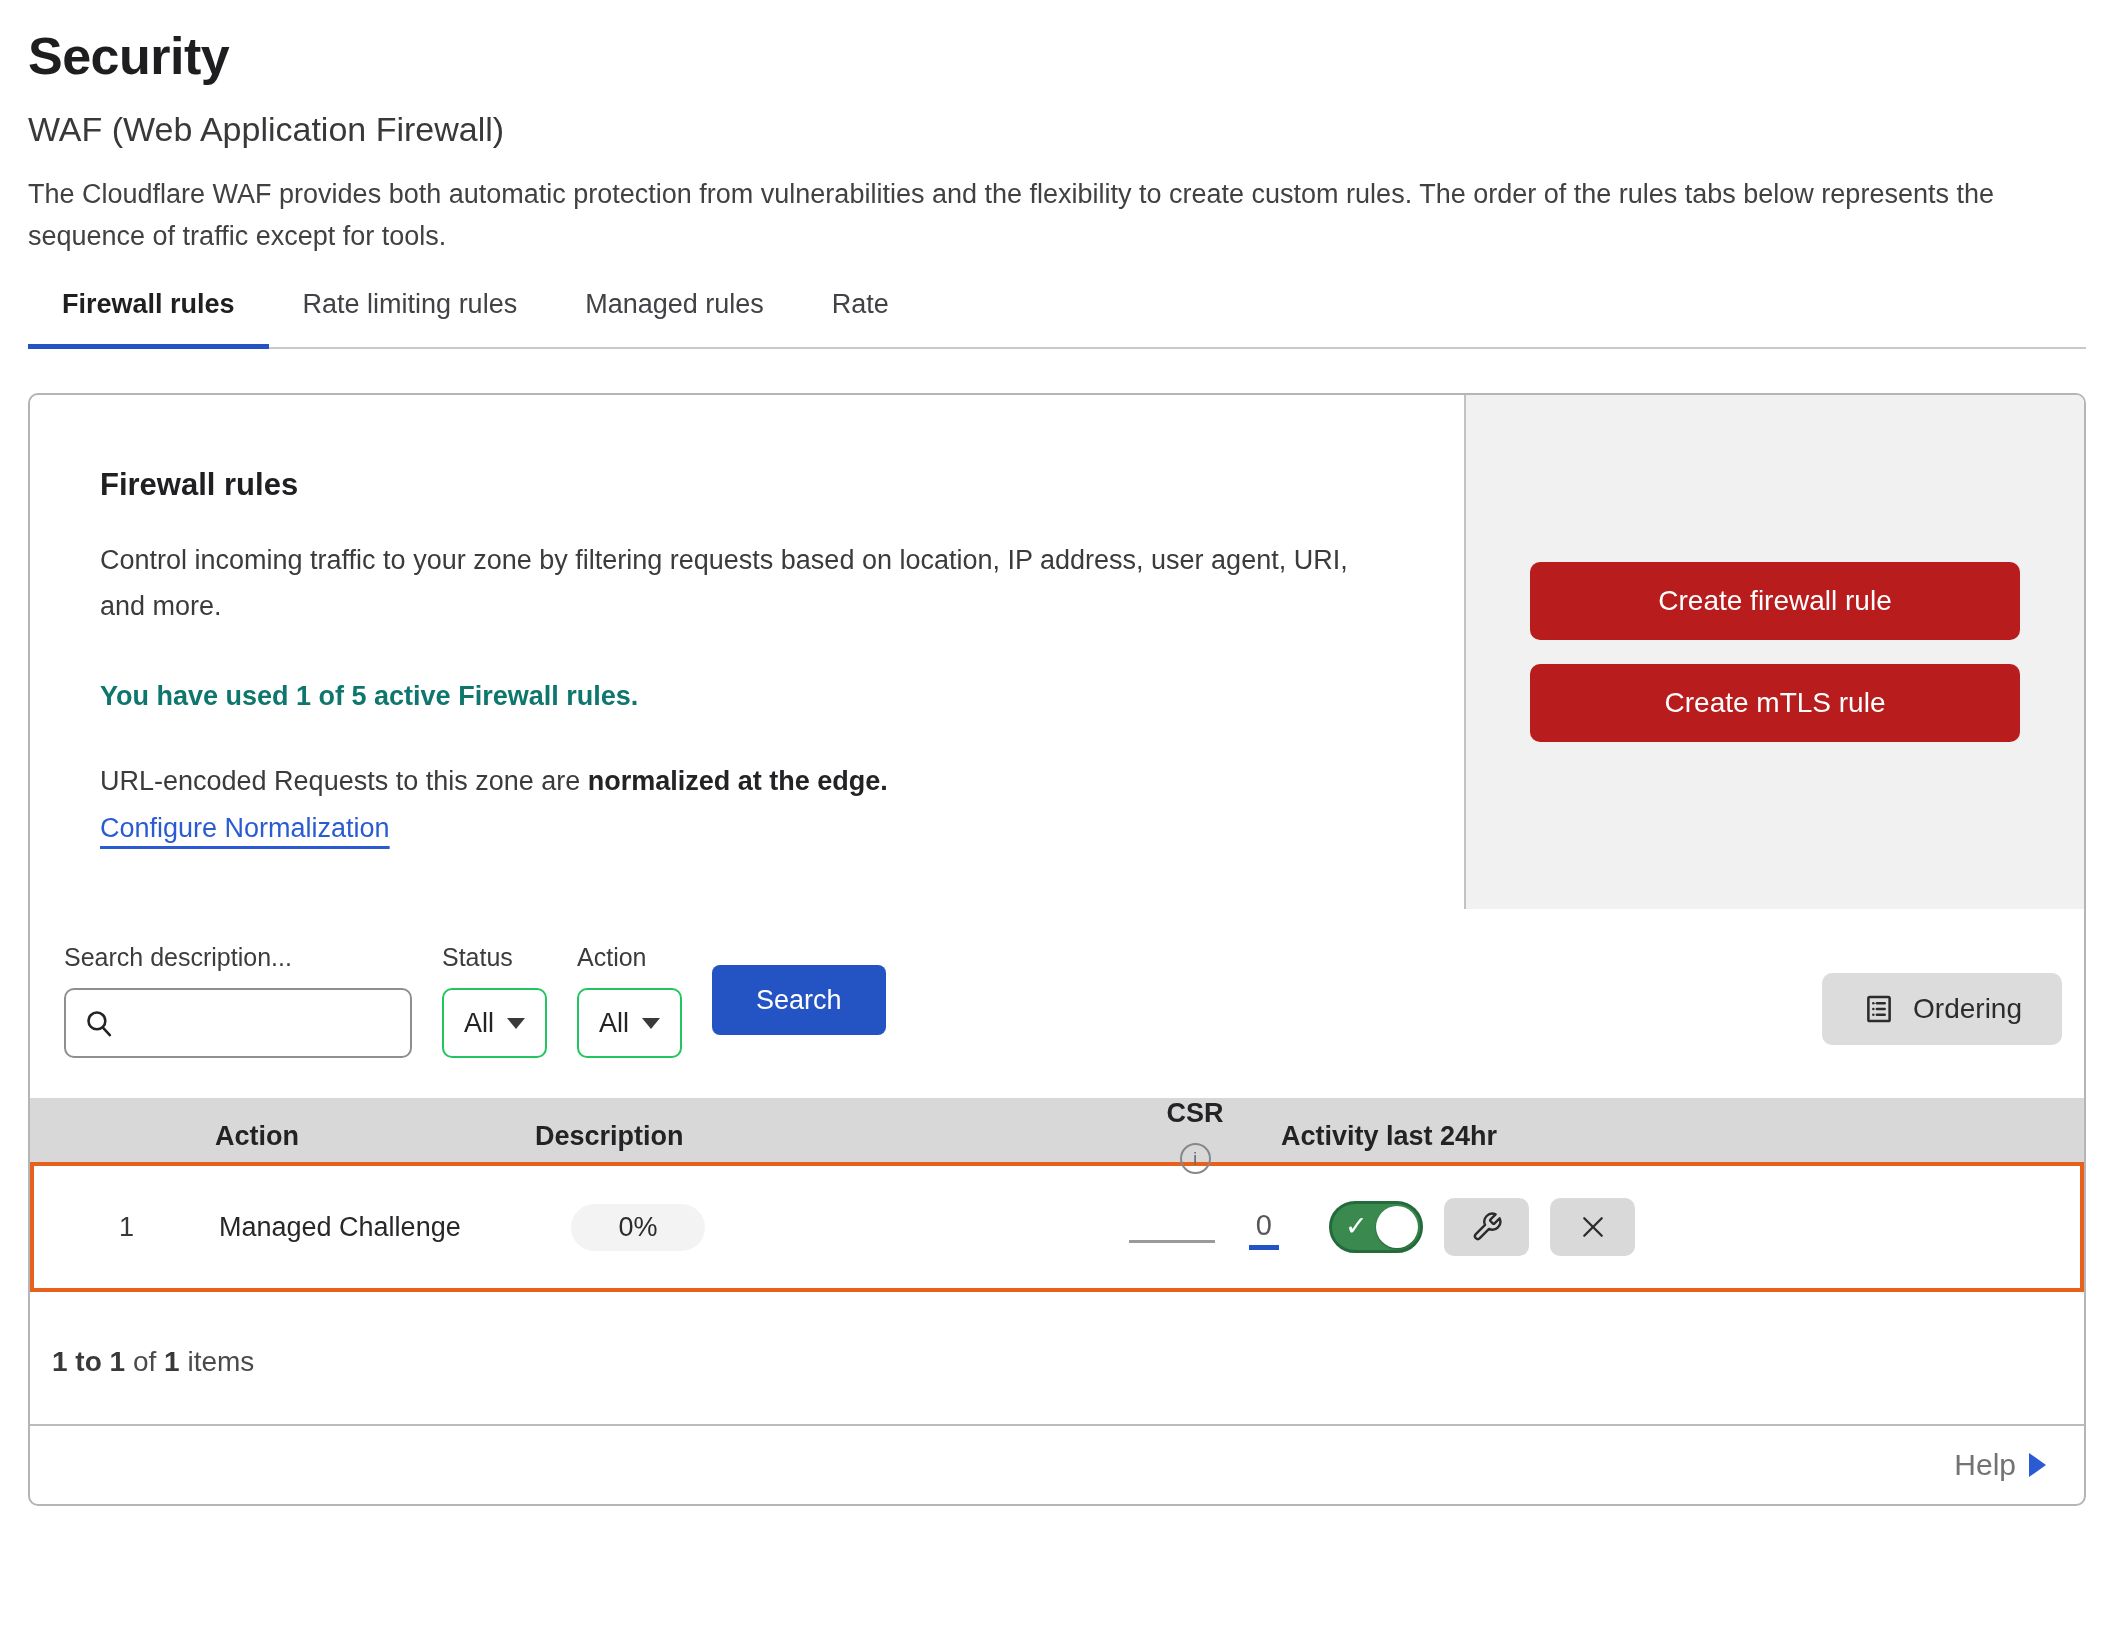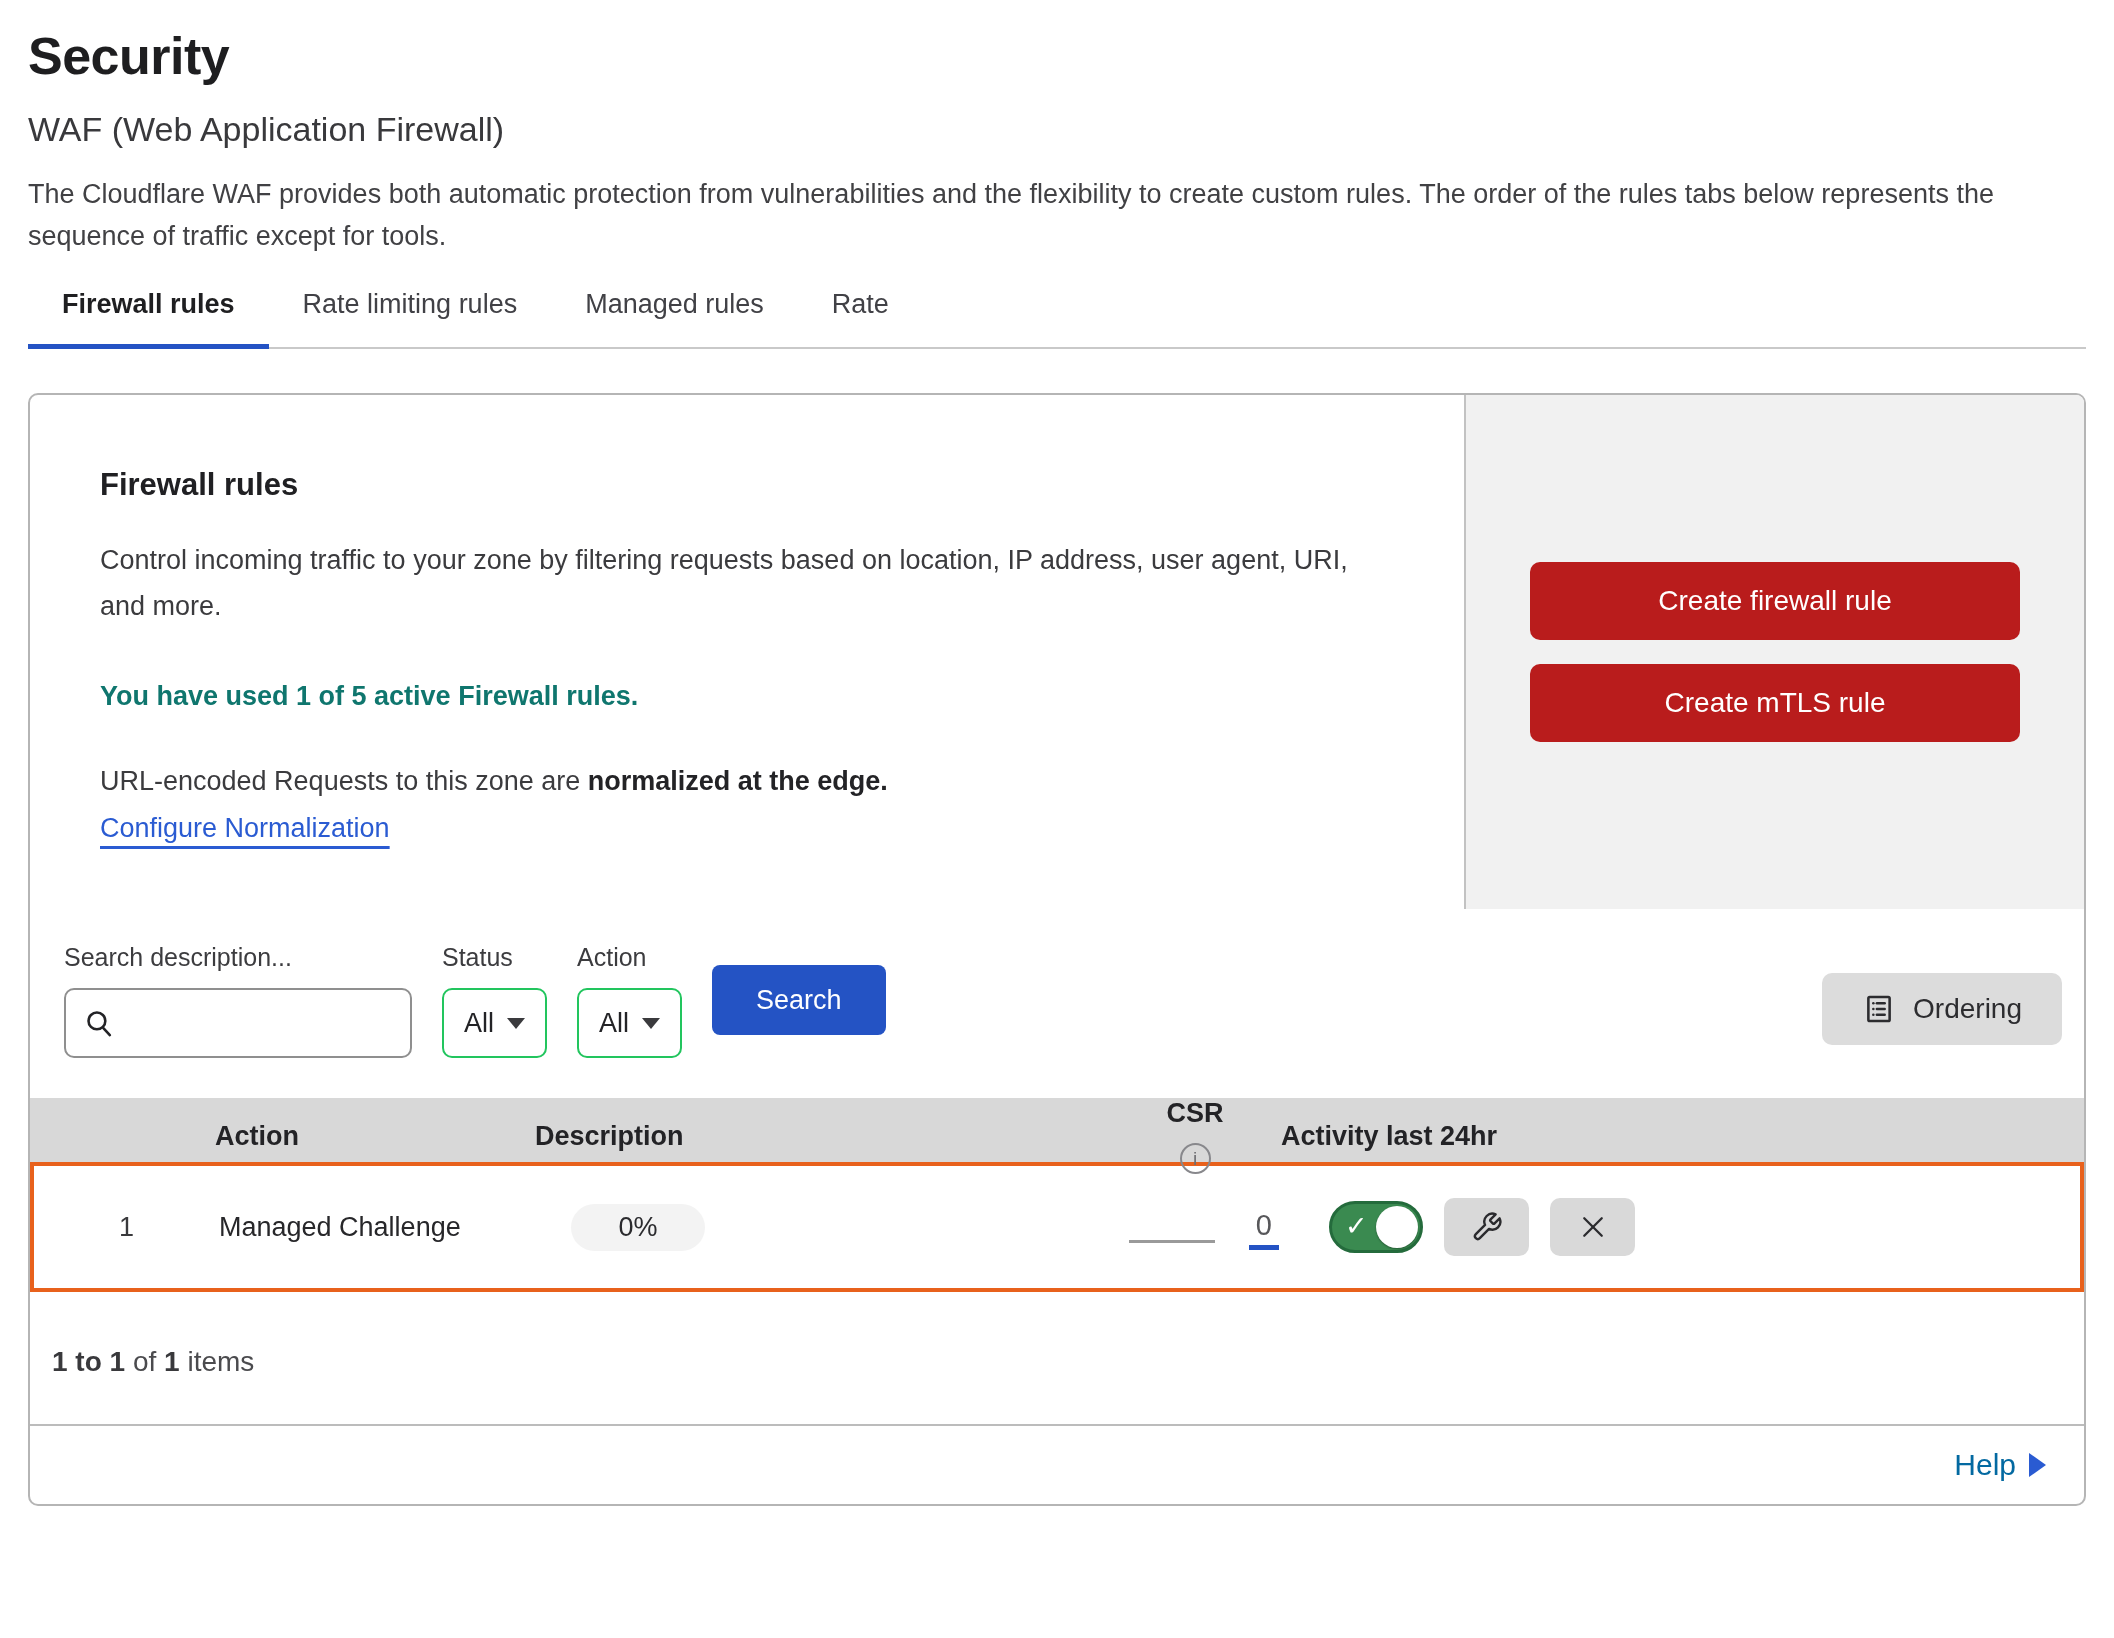--- a/index.html
+++ b/index.html
@@ -139,21 +139,21 @@
     display: flex; align-items: center; justify-content: center; cursor: pointer;
   }
 
   
   .t-footer { padding: 54px 0 46px 22px; font-size: 28px; color: #4b4b4e; }
   .t-footer strong { color: #39393c; }
   .help-row {
     border-top: 2px solid #bcbcbc; height: 80px;
     display: flex; align-items: center; justify-content: flex-end; padding-right: 38px;
   }
-  .help-link { display: flex; align-items: center; gap: 13px; color: #0369a1; font-size: 30px; cursor: pointer; }
+  .help-link { display: flex; align-items: center; gap: 13px; color: #737373; font-size: 30px; cursor: pointer; }
   .help-arrow {
     width: 0; height: 0;
     border-top: 12px solid transparent; border-bottom: 12px solid transparent;
     border-left: 17px solid #2a5bd2;
   }
 </style>
 </head>
 <body>
 
 <div class="page">

